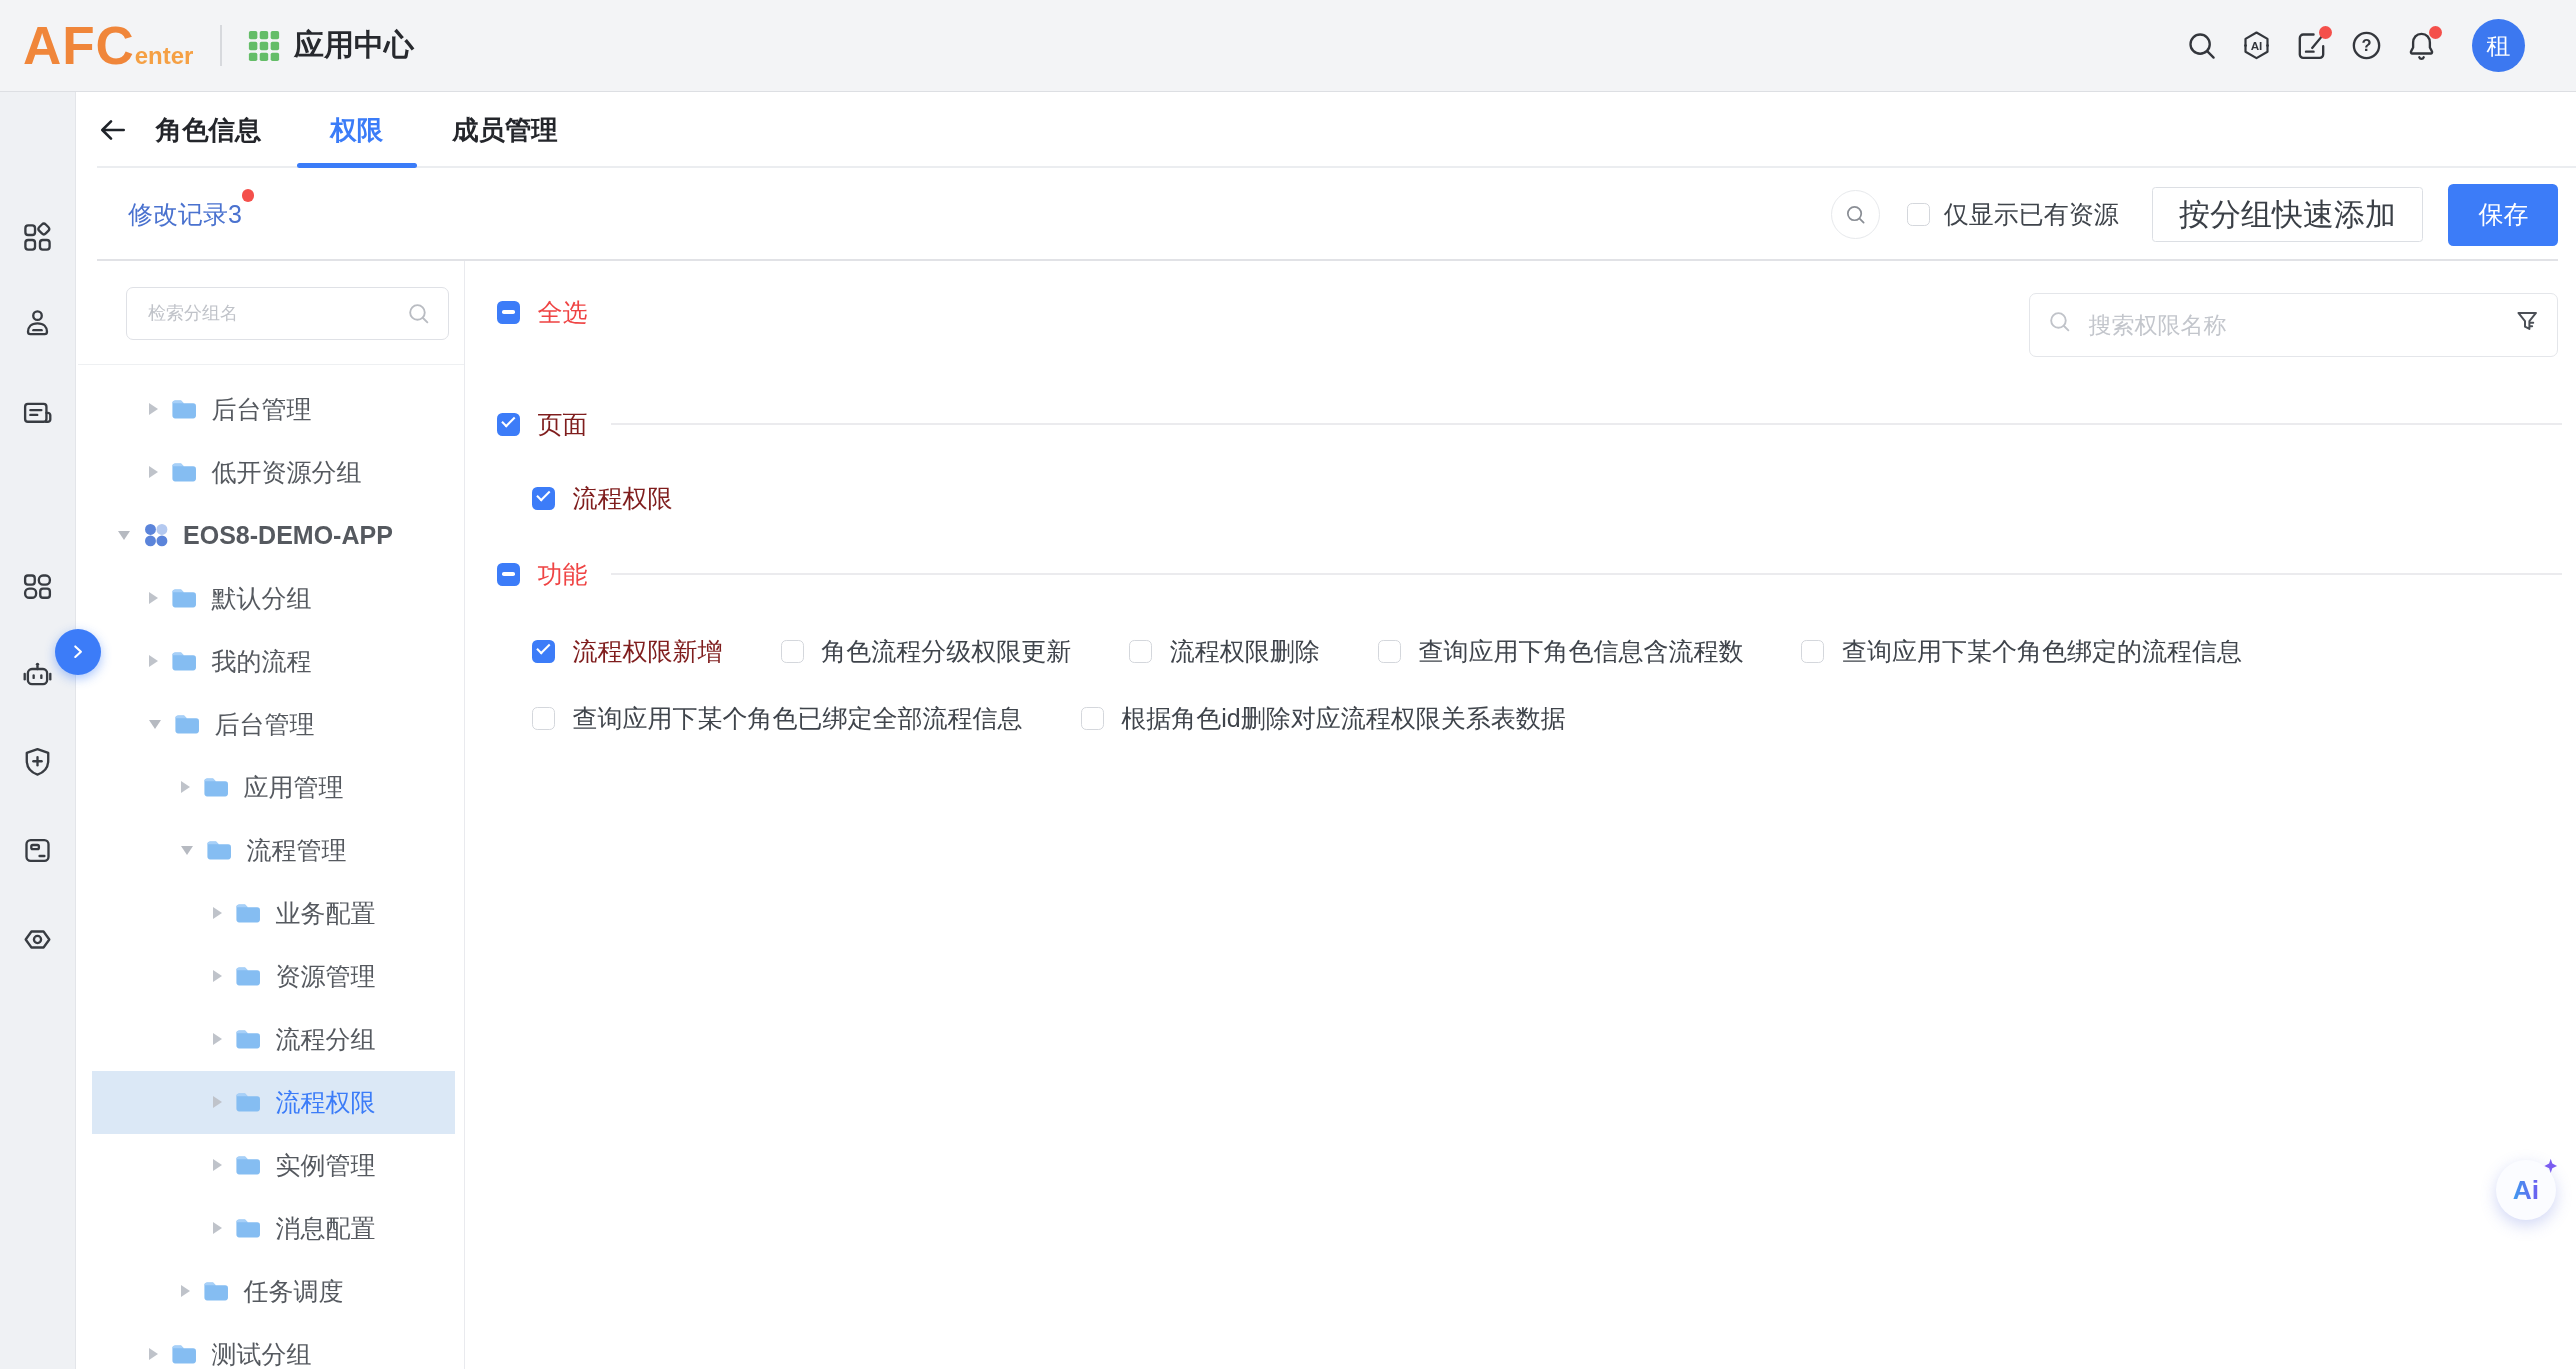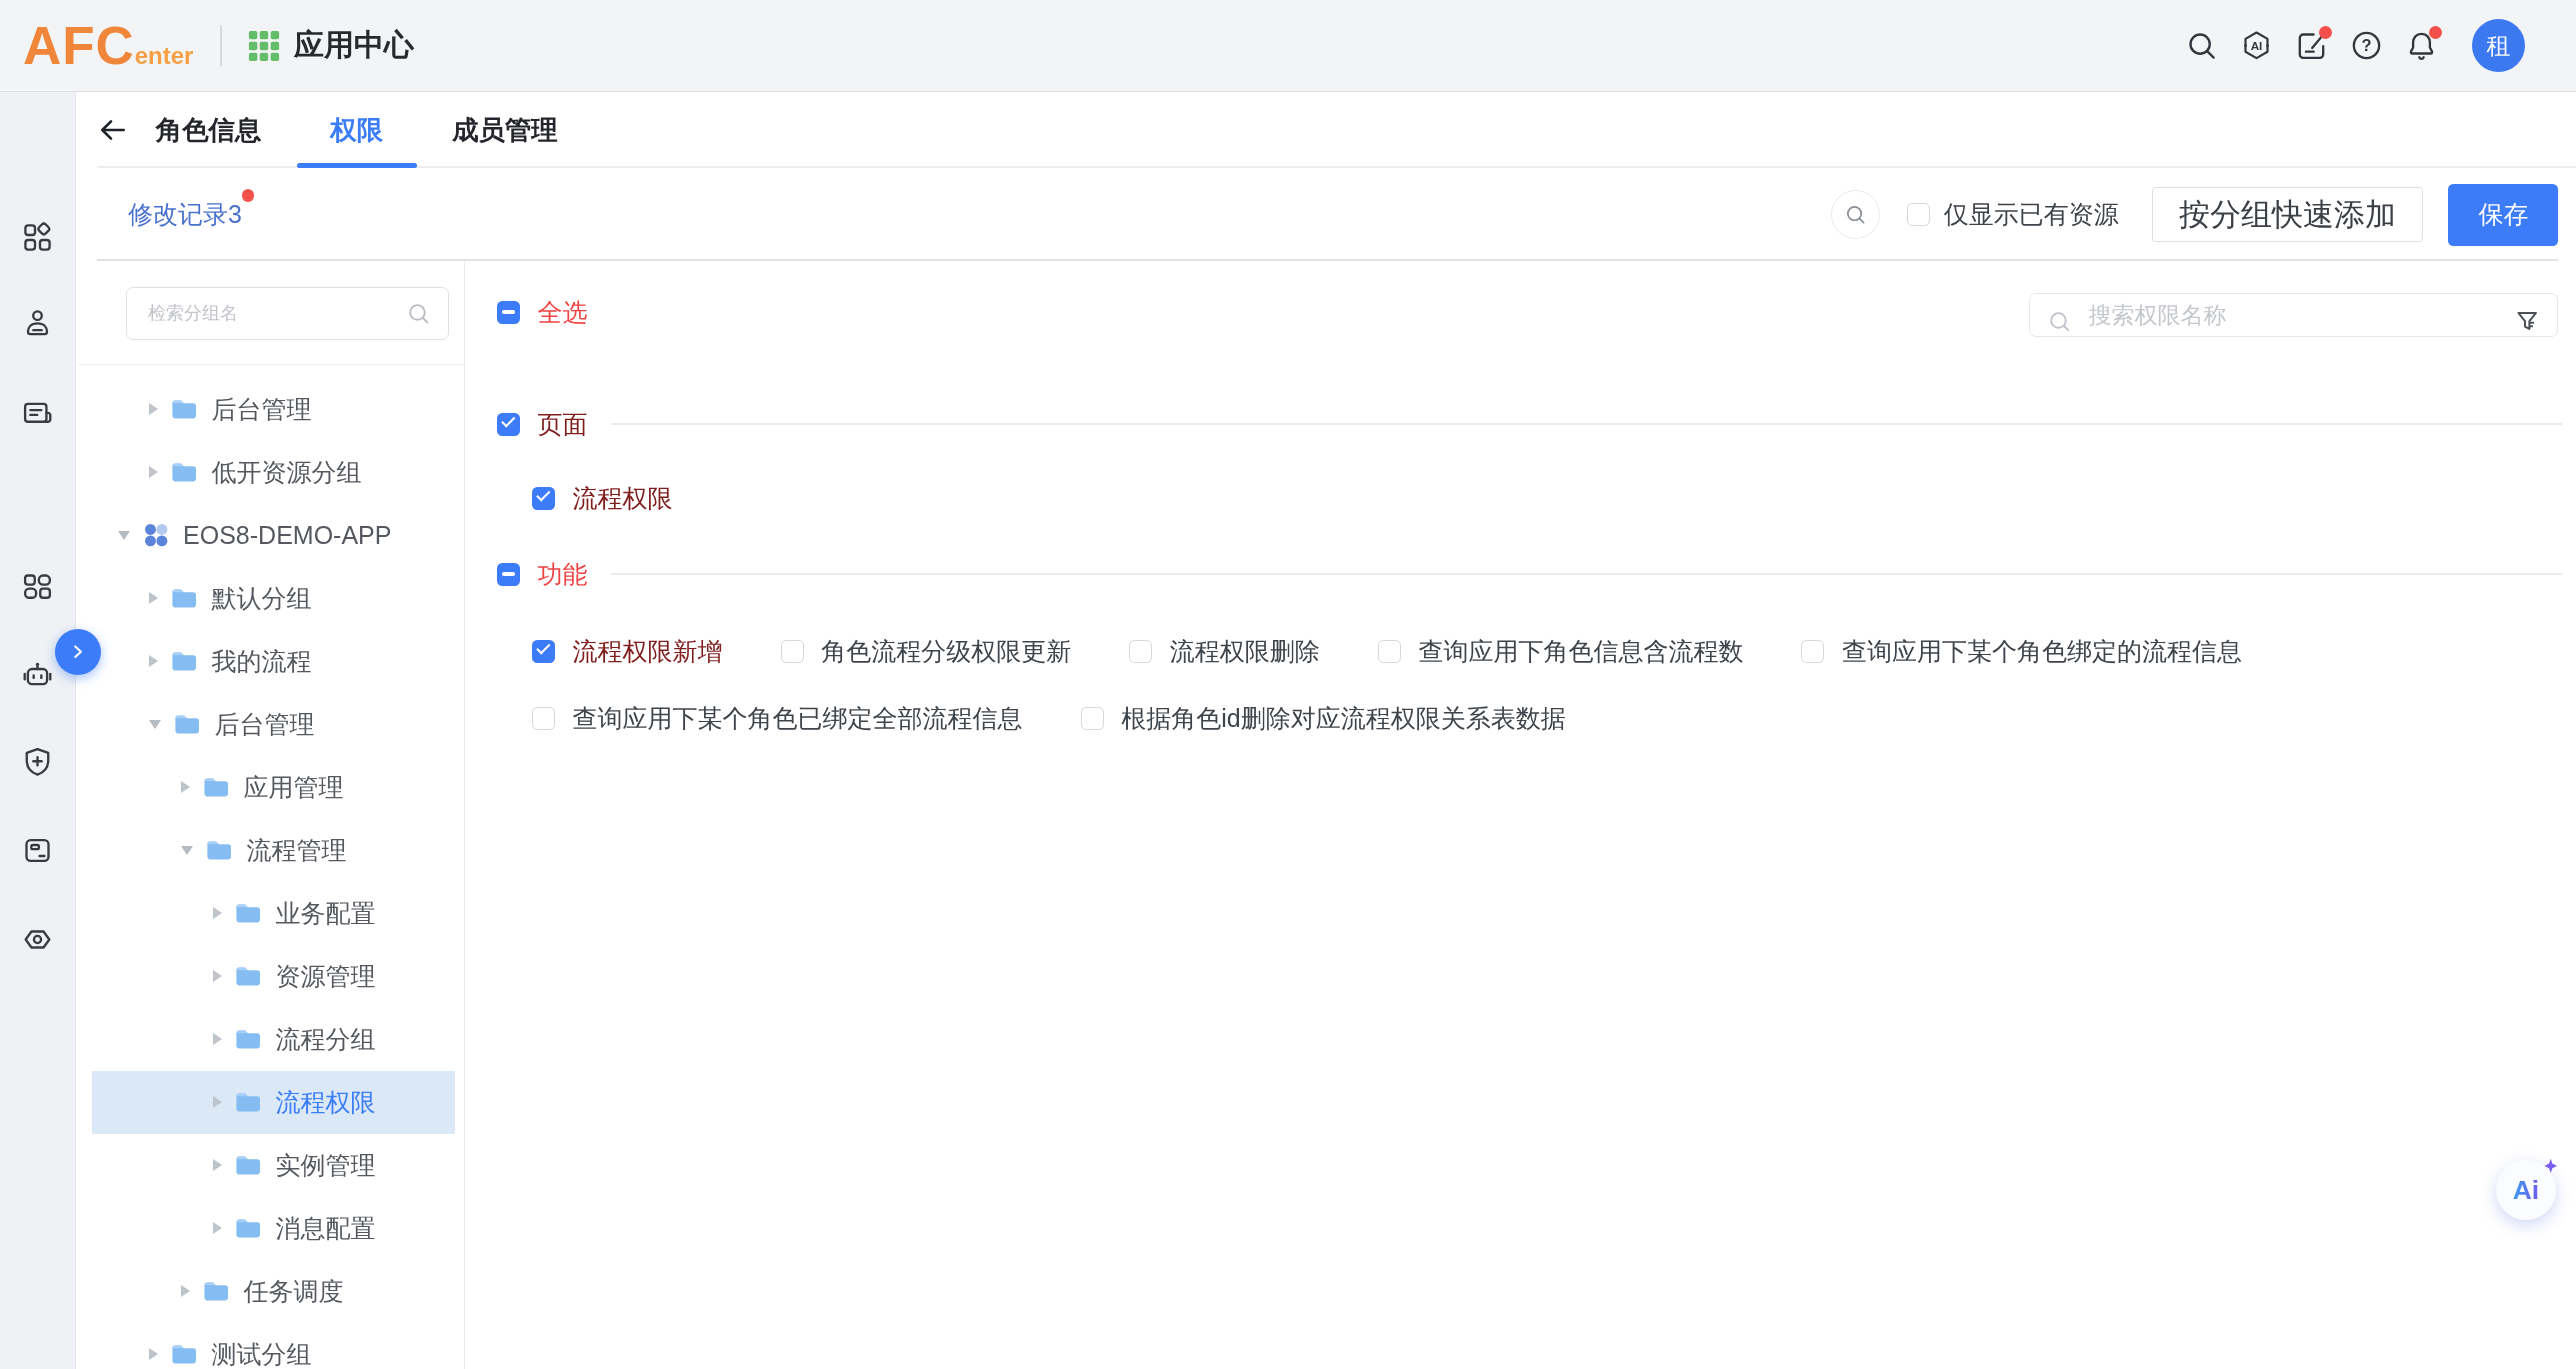--- a/index.html
+++ b/index.html
@@ -106,21 +106,21 @@
     border-left:6.2px solid transparent; border-right:6.2px solid transparent;
     border-top:9.7px solid #b6bac1; border-bottom:none; }
   .node-icon { margin:0 14px 0 13.2px; flex:none; }
   .tree-label { font-size:25px; color:#55595f; white-space:nowrap; }
   .tree-row.selected .tree-label { color:#3b7cf8; }
 
   
   .main-panel { flex:1; position:relative; }
   .perm-search { position:absolute; top:32px; right:17.6px; width:529px; }
   .perm-search input {
-    width:100%; height:44px; border:1.8px solid #e4e6ea; border-radius:7px;
+    width:100%; height:64px; border:1.8px solid #e4e6ea; border-radius:7px;
     font-size:23px; color:#4d7c0f; padding:0 25px 0 58px; outline:none;
     font-family:"Liberation Sans", sans-serif;
   }
   .perm-search input::placeholder { color:#c3c6cc; }
   .perm-search .s-ic { position:absolute; left:17.6px; top:16px; width:25px; height:25px; color:#c0c3c9; }
   .perm-search .f-ic { position:absolute; right:17.6px; top:15px; width:26.4px; height:26.4px; color:#4b4f56; cursor:pointer; }
 
   .cb { width:23px; height:23px; border-radius:5.3px; flex:none; position:relative; cursor:pointer; }
   .cb.empty { background:#fff; border:1.8px solid #d4d7dc; }
   .cb.checked, .cb.indet { background:#3c7cf8; }
@@ -360,21 +360,21 @@
           <div class="tree-row" style="padding-left: 57px;">
             <span class="caret"></span>
             <span class="node-icon">
   <svg width="26.4" height="22" viewBox="0 0 28 23">
     <path d="M1.5 5.5 a3 3 0 0 1 3-3 h6.2 l2.8 3 h10 a3 3 0 0 1 3 3 v10 a3 3 0 0 1 -3 3 h-19 a3 3 0 0 1 -3-3 z" fill="#85bdf2"></path>
     <path d="M1.5 5.5 a3 3 0 0 1 3-3 h6.2 l2.8 3 h-12 z" fill="#a7d0f8"></path>
   </svg>
 </span>
             <span class="tree-label">低开资源分组</span>
           </div>
-          <div class="tree-row" style="padding-left: 25.5px;">
+          <div class="tree-row" style="padding-left: 25.5px; font-weight: bold;">
             <span class="caret down"></span>
             <span class="node-icon">
   <svg width="26.4" height="26.4" viewBox="0 0 30 30">
     <circle cx="8.5" cy="8.5" r="6.2" fill="#5b84da"></circle>
     <circle cx="21.5" cy="8.5" r="6.2" fill="#b4c9f0"></circle>
     <circle cx="8.5" cy="21.5" r="6.2" fill="#5b84da"></circle>
     <circle cx="21.5" cy="21.5" r="6.2" fill="#5b84da"></circle>
   </svg>
 </span>
             <span class="tree-label">EOS8-DEMO-APP</span>

